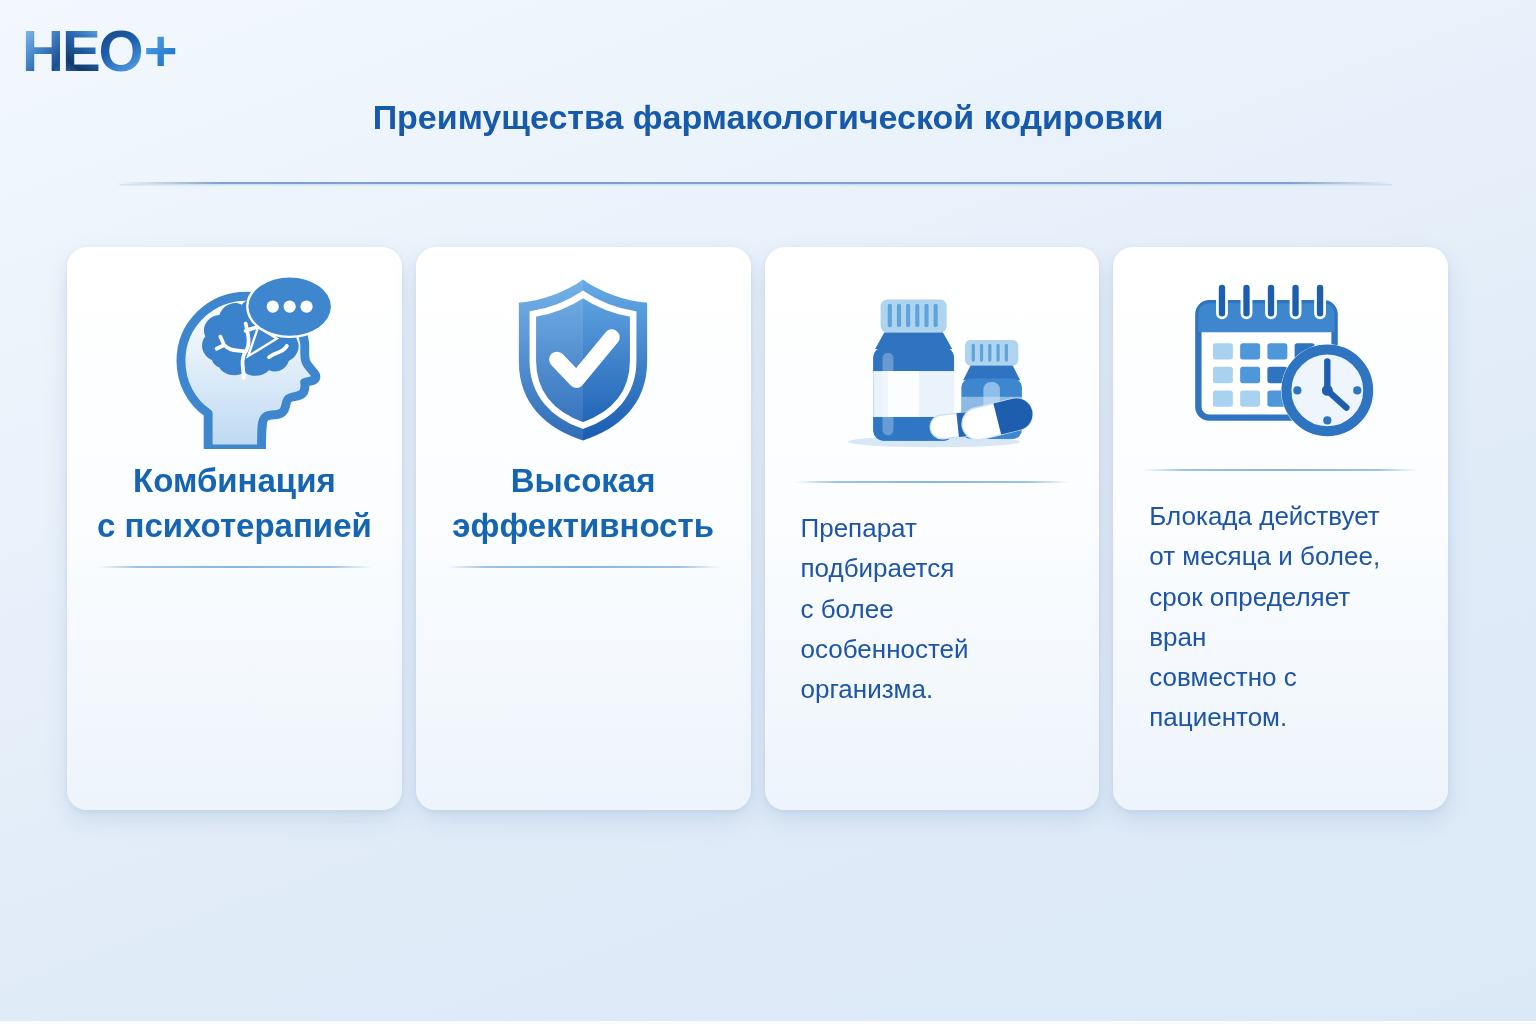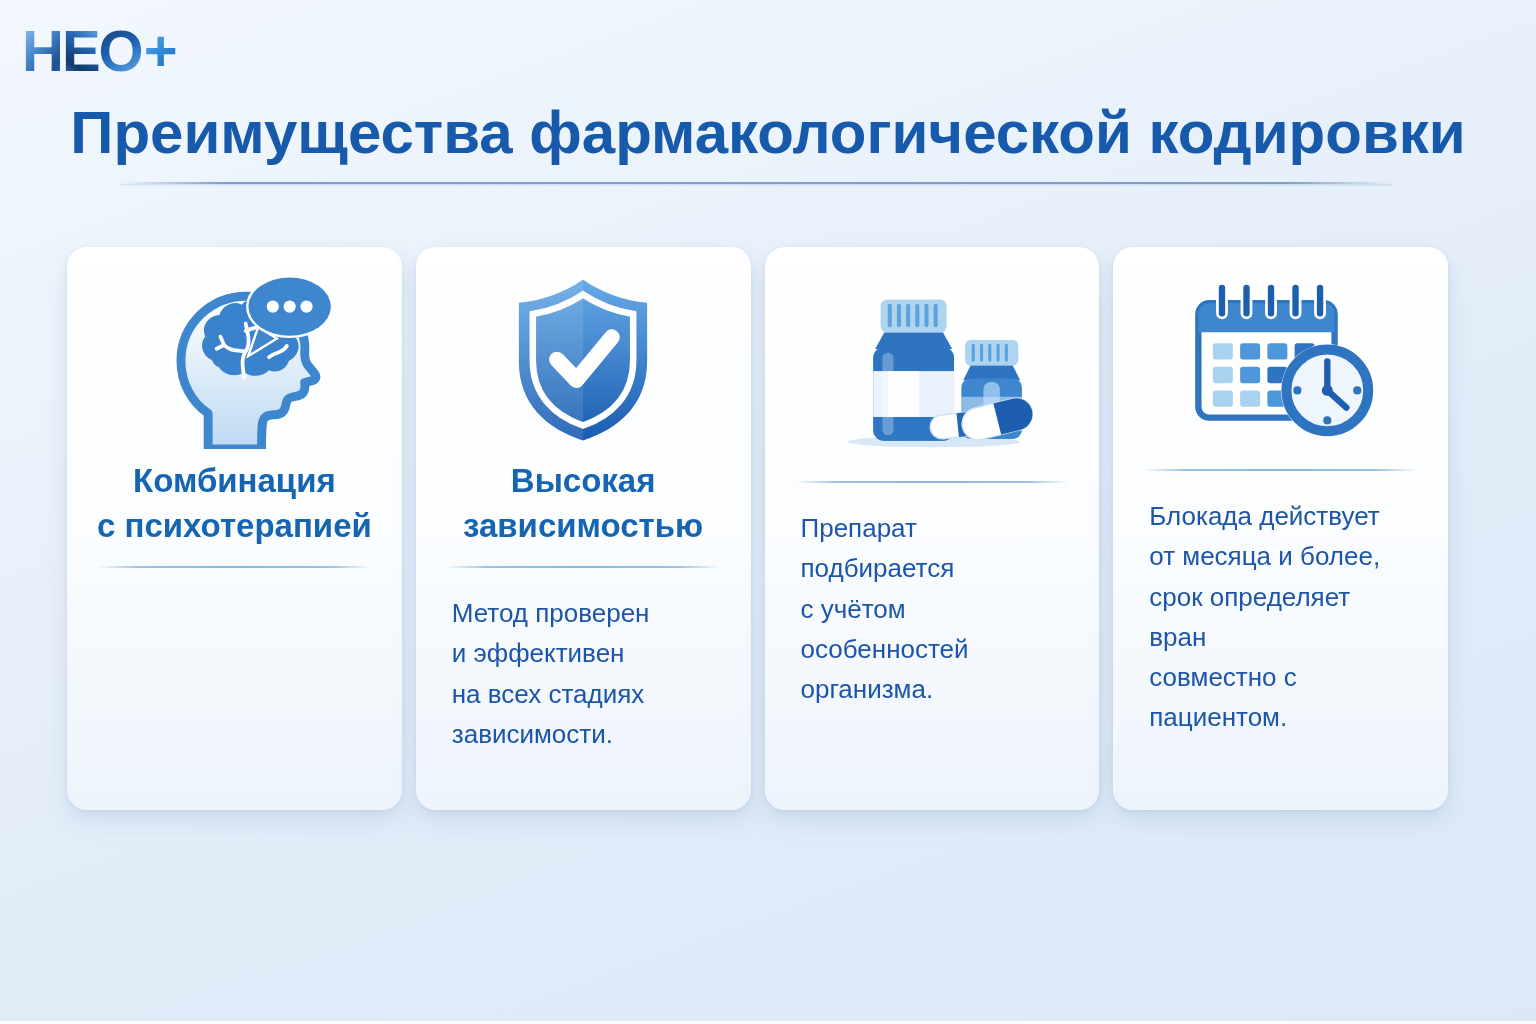--- a/index.html
+++ b/index.html
@@ -16,21 +16,21 @@
     color:#2a6cb8;
     -webkit-background-clip:text; background-clip:text;
     -webkit-text-fill-color:transparent;
   }
   .logo .l-n { background-image:linear-gradient(130deg,#9cc8f0 0%,#4b8cd0 40%,#1c4f94 78%,#2a6cb8 100%); }
   .logo .l-e { background-image:linear-gradient(215deg,#79b2e8 0%,#2a6cb8 35%,#123a6a 72%,#3b80c8 100%); }
   .logo .l-o { background-image:linear-gradient(150deg,#16406f 0%,#1d5fae 45%,#4f97dc 80%,#7ab6ec 100%); }
   .logo .l-plus { background-image:linear-gradient(135deg,#6db1ec 0%,#2f86d4 55%,#1565b2 100%); margin-left:2px; }
   .main-title {
     position:absolute; left:0; right:0; top:98px; text-align:center;
-    font-size:60px; font-weight:bold; color:#1759ab;
+    font-size:34px; font-weight:bold; color:#1759ab;
   }
   .title-divider {
     position:absolute; left:120px; top:182px; width:1272px; height:2px;
     background:linear-gradient(90deg,rgba(122,157,204,0) 0%,#7da0cd 8%,#7da0cd 92%,rgba(122,157,204,0) 100%);
     box-shadow:0 1px 2px rgba(160,190,220,.55);
   }
   .cards { position:absolute; left:67px; top:247px; width:1381px; display:flex; gap:14px; }
   .card {
     flex:1; height:563px; border-radius:20px;
     background:linear-gradient(180deg,#ffffff 0%,#fbfdff 50%,#edf4fb 100%);
@@ -107,26 +107,22 @@
               <stop offset="1" stop-color="#1a5cb0"></stop>
           </linearGradient>
         </defs>
         <path d="M85,6 C66,20 40,29 16,31 L16,94 C16,139 45,166 85,179 C125,166 154,139 154,94 L154,31 C130,29 104,20 85,6 Z" fill="url(#g2-shield)"></path>
         <path d="M85,6 C66,20 40,29 16,31 L16,94 C16,139 45,166 85,179 Z" fill="#ffffff" opacity="0.10"></path>
         <path d="M85,22 C70,32 50,40 31,43 L31,93 C31,130 54,152 85,163 C116,152 139,130 139,93 L139,43 C120,40 100,32 85,22 Z" fill="none" stroke="#ffffff" stroke-width="7"></path>
         <path d="M57,92 L78,114 L116,68" fill="none" stroke="#ffffff" stroke-width="17" stroke-linecap="round" stroke-linejoin="round"></path>
       </svg>
     </div>
     <div class="card-title">Высокая
-зависимостью</div>
-    <div class="card-divider"></div>
-    <div class="card-body">Метод проверен
-и эффективен
-на всех стадиях
-зависимости.</div>
+эффективность</div>
+    <div class="card-divider"></div>
   </div>
 
   <div class="card">
     <div class="icon-wrap" style="margin-top:34px;">
       <svg width="202" height="156" viewBox="0 0 220 170" aria-hidden="true">
         <ellipse cx="112" cy="161" rx="94" ry="6" fill="#d7e7f6"></ellipse>
 
         <rect x="54" y="6" width="72" height="36" rx="7" fill="#aed4f0"></rect>
         <g stroke="#5ea3dc" stroke-width="4.5" stroke-linecap="round">
           <line x1="64" y1="13" x2="64" y2="34"></line>
@@ -162,21 +158,21 @@
           <path d="M138,130 h17 a13,13 0 0 1 0,26 h-17 z" fill="#2267b4"></path>
         </g>
         <g transform="rotate(-14 180 136)">
           <rect x="142" y="119" width="78" height="35" rx="17.5" fill="#ffffff" stroke="#cfe2f3" stroke-width="1.5"></rect>
           <path d="M181,119 h21.5 a17.5,17.5 0 0 1 0,35 h-21.5 z" fill="#1d5fae"></path>
         </g>
       </svg>
     </div>
     <div class="card-divider"></div>
     <div class="card-body">Препарат подбирается
-с учётом
+с более
 особенностей организма.</div>
   </div>
 
   <div class="card">
     <div class="icon-wrap">
       <svg width="192" height="168" viewBox="0 0 210 185" aria-hidden="true">
         <rect x="14" y="30" width="150" height="126" rx="12" fill="#ffffff" stroke="#2e74c0" stroke-width="7"></rect>
         <path d="M14,42 C14,35 19,30 26,30 L152,30 C159,30 164,35 164,42 L164,62 L14,62 Z" fill="#3e87cf"></path>
         <g fill="#1d5fae" stroke="#ffffff" stroke-width="3">
           <rect x="35" y="8" width="10" height="38" rx="5"></rect>

